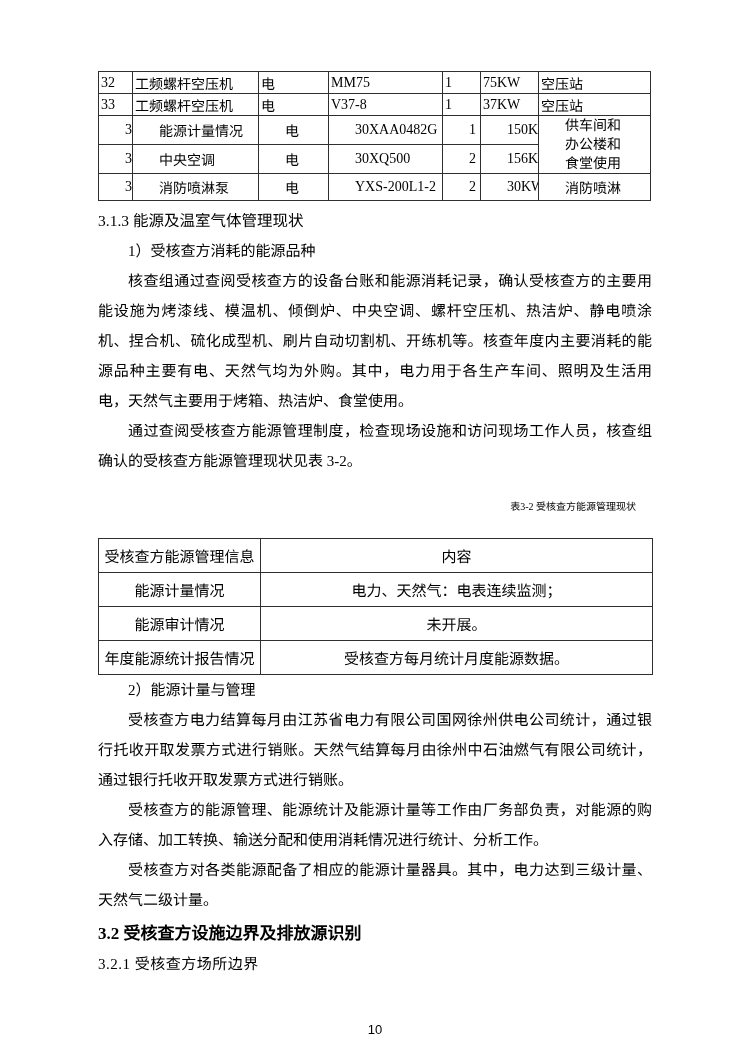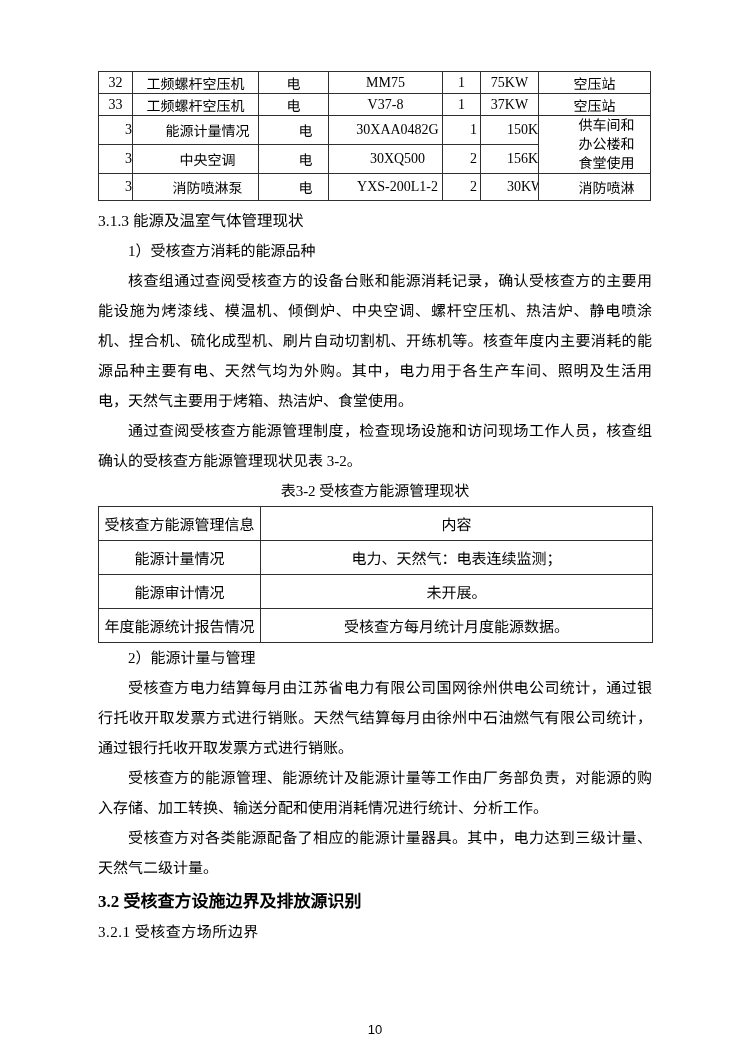--- a/index.html
+++ b/index.html
@@ -18,38 +18,38 @@
     left: 98px;
     top: 71px;
     width: 554px;
   }
   table { border-collapse: collapse; }
 
   
   .equip-table { width: 552px; table-layout: fixed; }
   .equip-table td {
     border: 1px solid #2f2f2f;
-    text-align: center;
+    text-align: left;
     vertical-align: middle;
     font-size: 14px;
     padding: 0 2px;
     overflow: hidden;
   }
   .equip-table tr.row-s td { height: 22px; }
   .equip-table tr.row-l td { height: 27px; padding-left: 26px; }
   .multiline { white-space: pre-line; line-height: 19px; }
 
   
   .h3 { font-size: 15.5px; font-weight: normal; line-height: 30px; margin: 5px 0 0 0; }
   .sub-item { font-size: 15px; line-height: 30px; margin: 0; text-indent: 2em; }
   .para {
     font-size: 15px; line-height: 30px; margin: 0;
     text-indent: 2em; text-align: justify;
   }
-  .caption { font-size: 15px; line-height: 30px; margin: 0; text-align: center; }
+  .caption { font-size: 10px; line-height: 30px; margin: 16px; text-align: right; }
 
   
   .energy-table { width: 554px; table-layout: fixed; }
   .energy-table td {
     border: 1px solid #2f2f2f;
     text-align: center;
     vertical-align: middle;
     font-size: 15px;
     height: 34px;
     padding: 0 4px;

